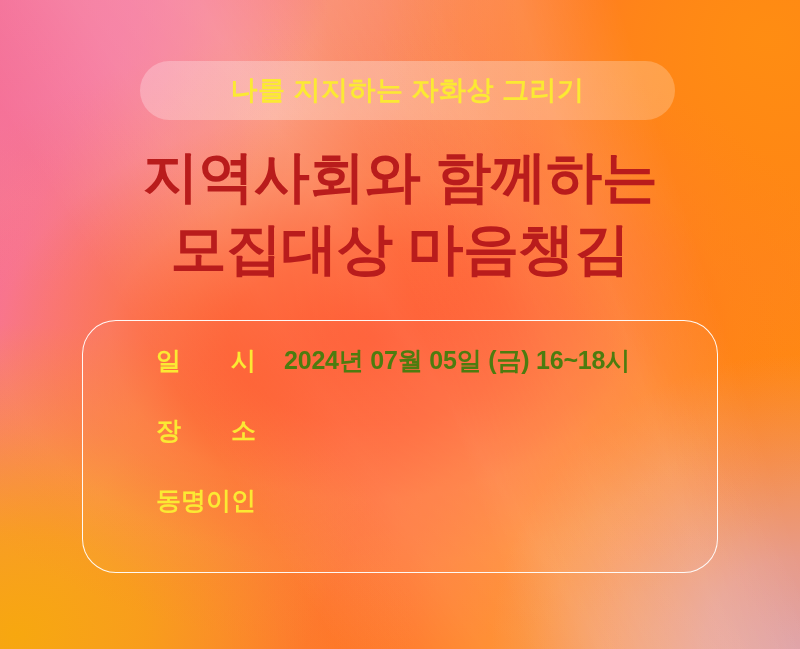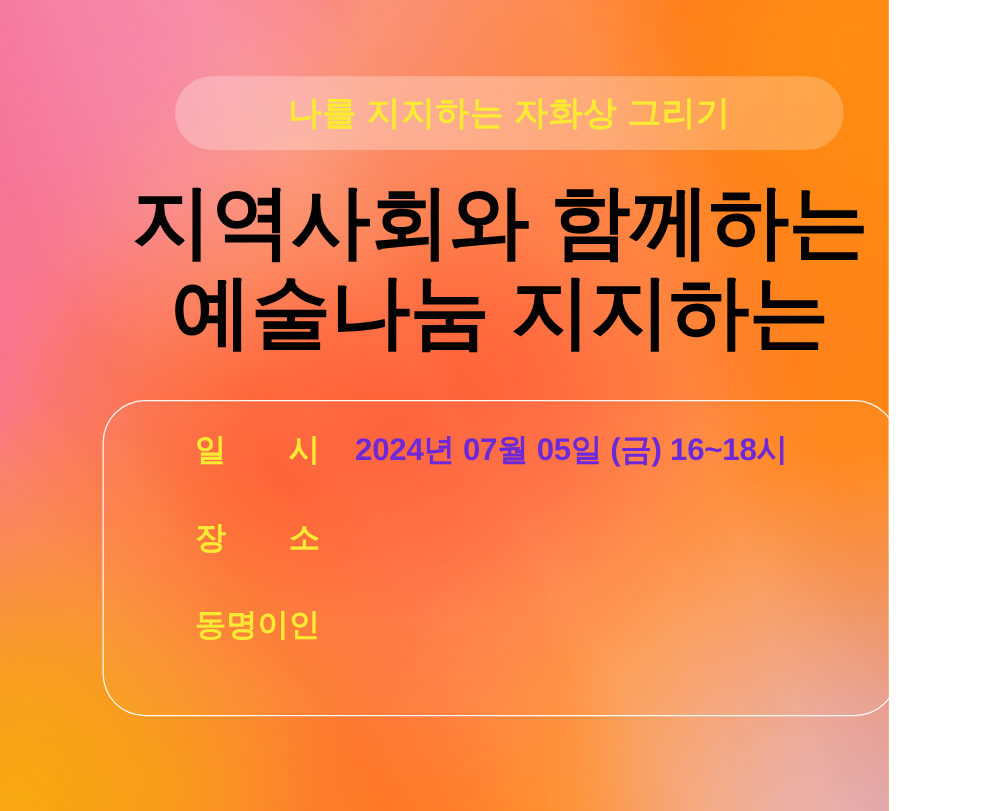--- a/index.html
+++ b/index.html
@@ -4,21 +4,21 @@
 <title>Event Poster</title>
 <style>
   html, body {
     margin: 0;
     padding: 0;
     background: #ffffff;
   }
 
   #poster {
     position: relative;
-    width: 711px;
+    width: 800px;
     height: 649px;
     overflow: hidden;
     font-family: "Liberation Sans", "DejaVu Sans", sans-serif;
     -webkit-font-smoothing: antialiased;
   }
 
   
   .bg-layer {
     position: absolute;
     inset: 0;
@@ -148,22 +148,22 @@
   
   .title-block {
     position: absolute;
     left: 0;
     top: 141px;
     width: 800px;
     text-align: center;
   }
 
   .title-line {
-    color: #000000;
-    font-size: 64px;
+    color: #b91c1c;
+    font-size: 56px;
     font-weight: bold;
     line-height: 72px;
     letter-spacing: -0.5px;
     white-space: nowrap;
   }
 
   
   .info-card {
     position: absolute;
     left: 82px;
@@ -201,21 +201,21 @@
 
   
   .info-label.spread {
     display: flex;
     justify-content: space-between;
     padding-right: 28px;
     box-sizing: border-box;
   }
 
   .info-value {
-    color: #6d28d9;
+    color: #4d7c0f;
     font-size: 25px;
     font-weight: bold;
     white-space: nowrap;
     line-height: 1;
     letter-spacing: -0.2px;
   }
 </style>
 </head>
 <body>
 
@@ -231,21 +231,21 @@
   <div class="bg-layer bg-swoosh2"></div>
 
   <div class="content">
 
     <div class="badge">
       <span class="badge-text">나를 지지하는 자화상 그리기</span>
     </div>
 
     <div class="title-block">
       <div class="title-line">지역사회와 함께하는</div>
-      <div class="title-line">예술나눔 지지하는</div>
+      <div class="title-line">모집대상 마음챙김</div>
     </div>
 
     <div class="info-card">
       <div class="info-rows">
 
         <div class="info-row">
           <span class="info-label spread">
             <span>일</span>
             <span>시</span>
           </span>

